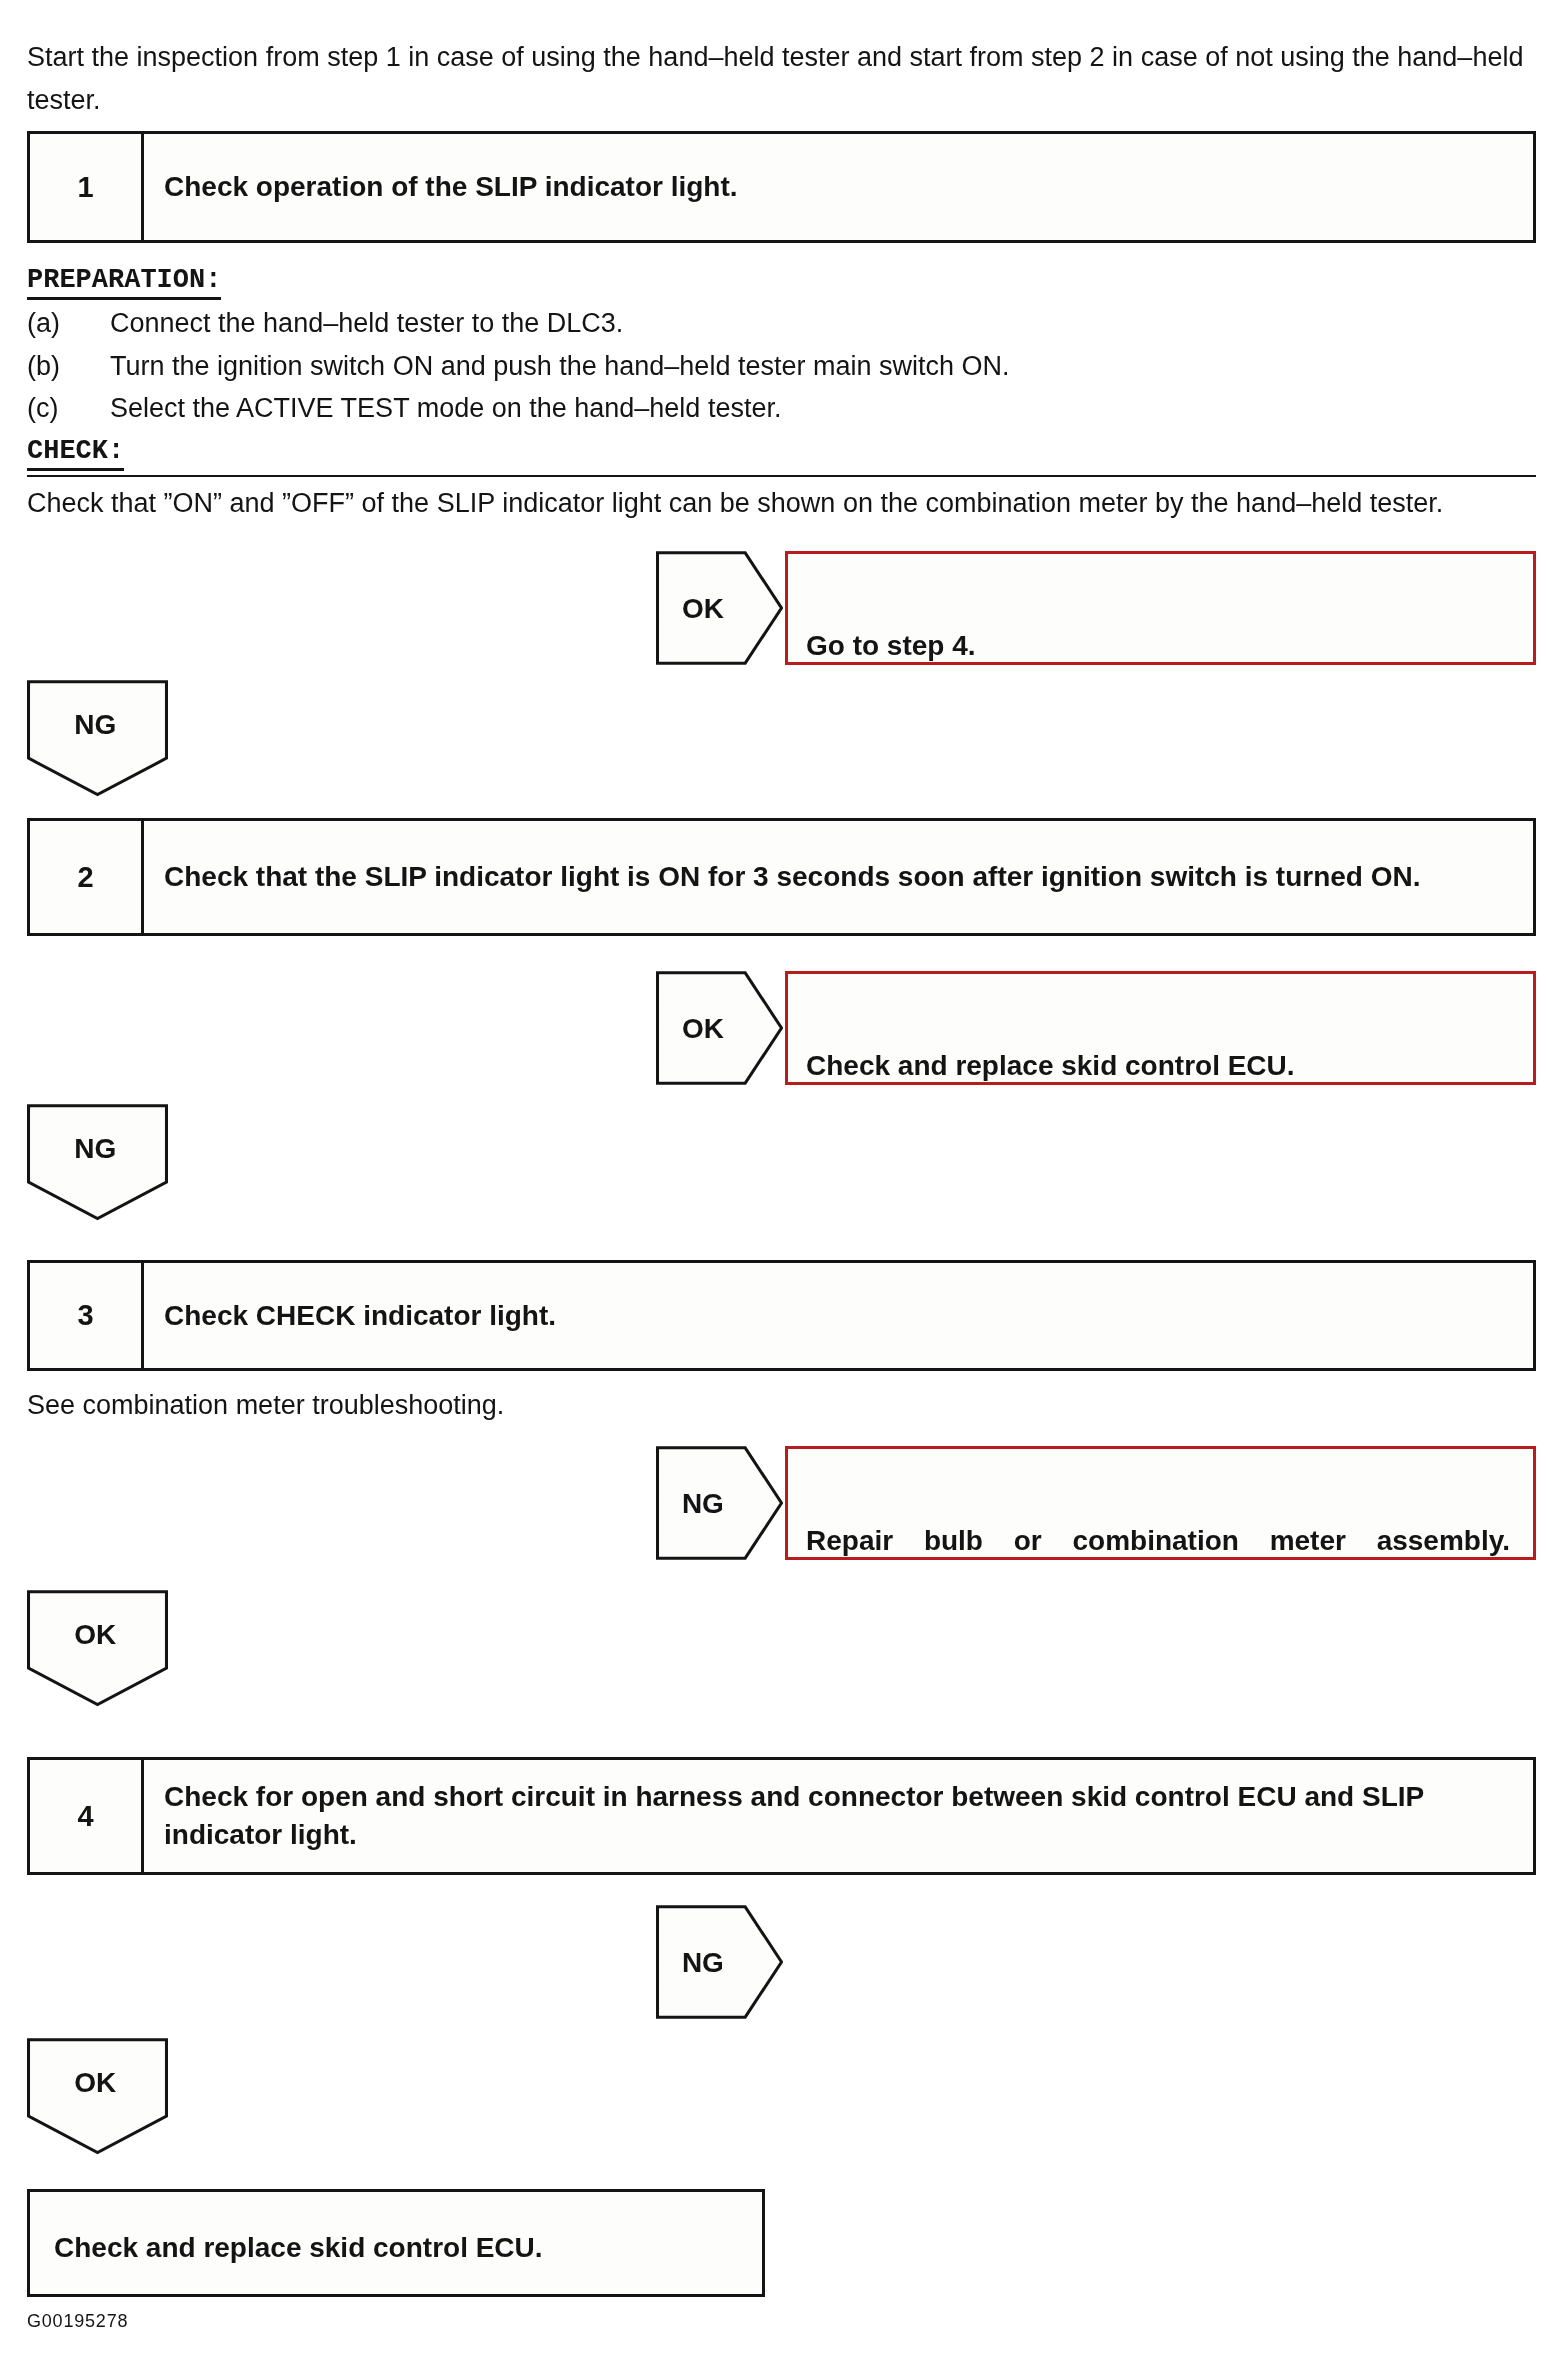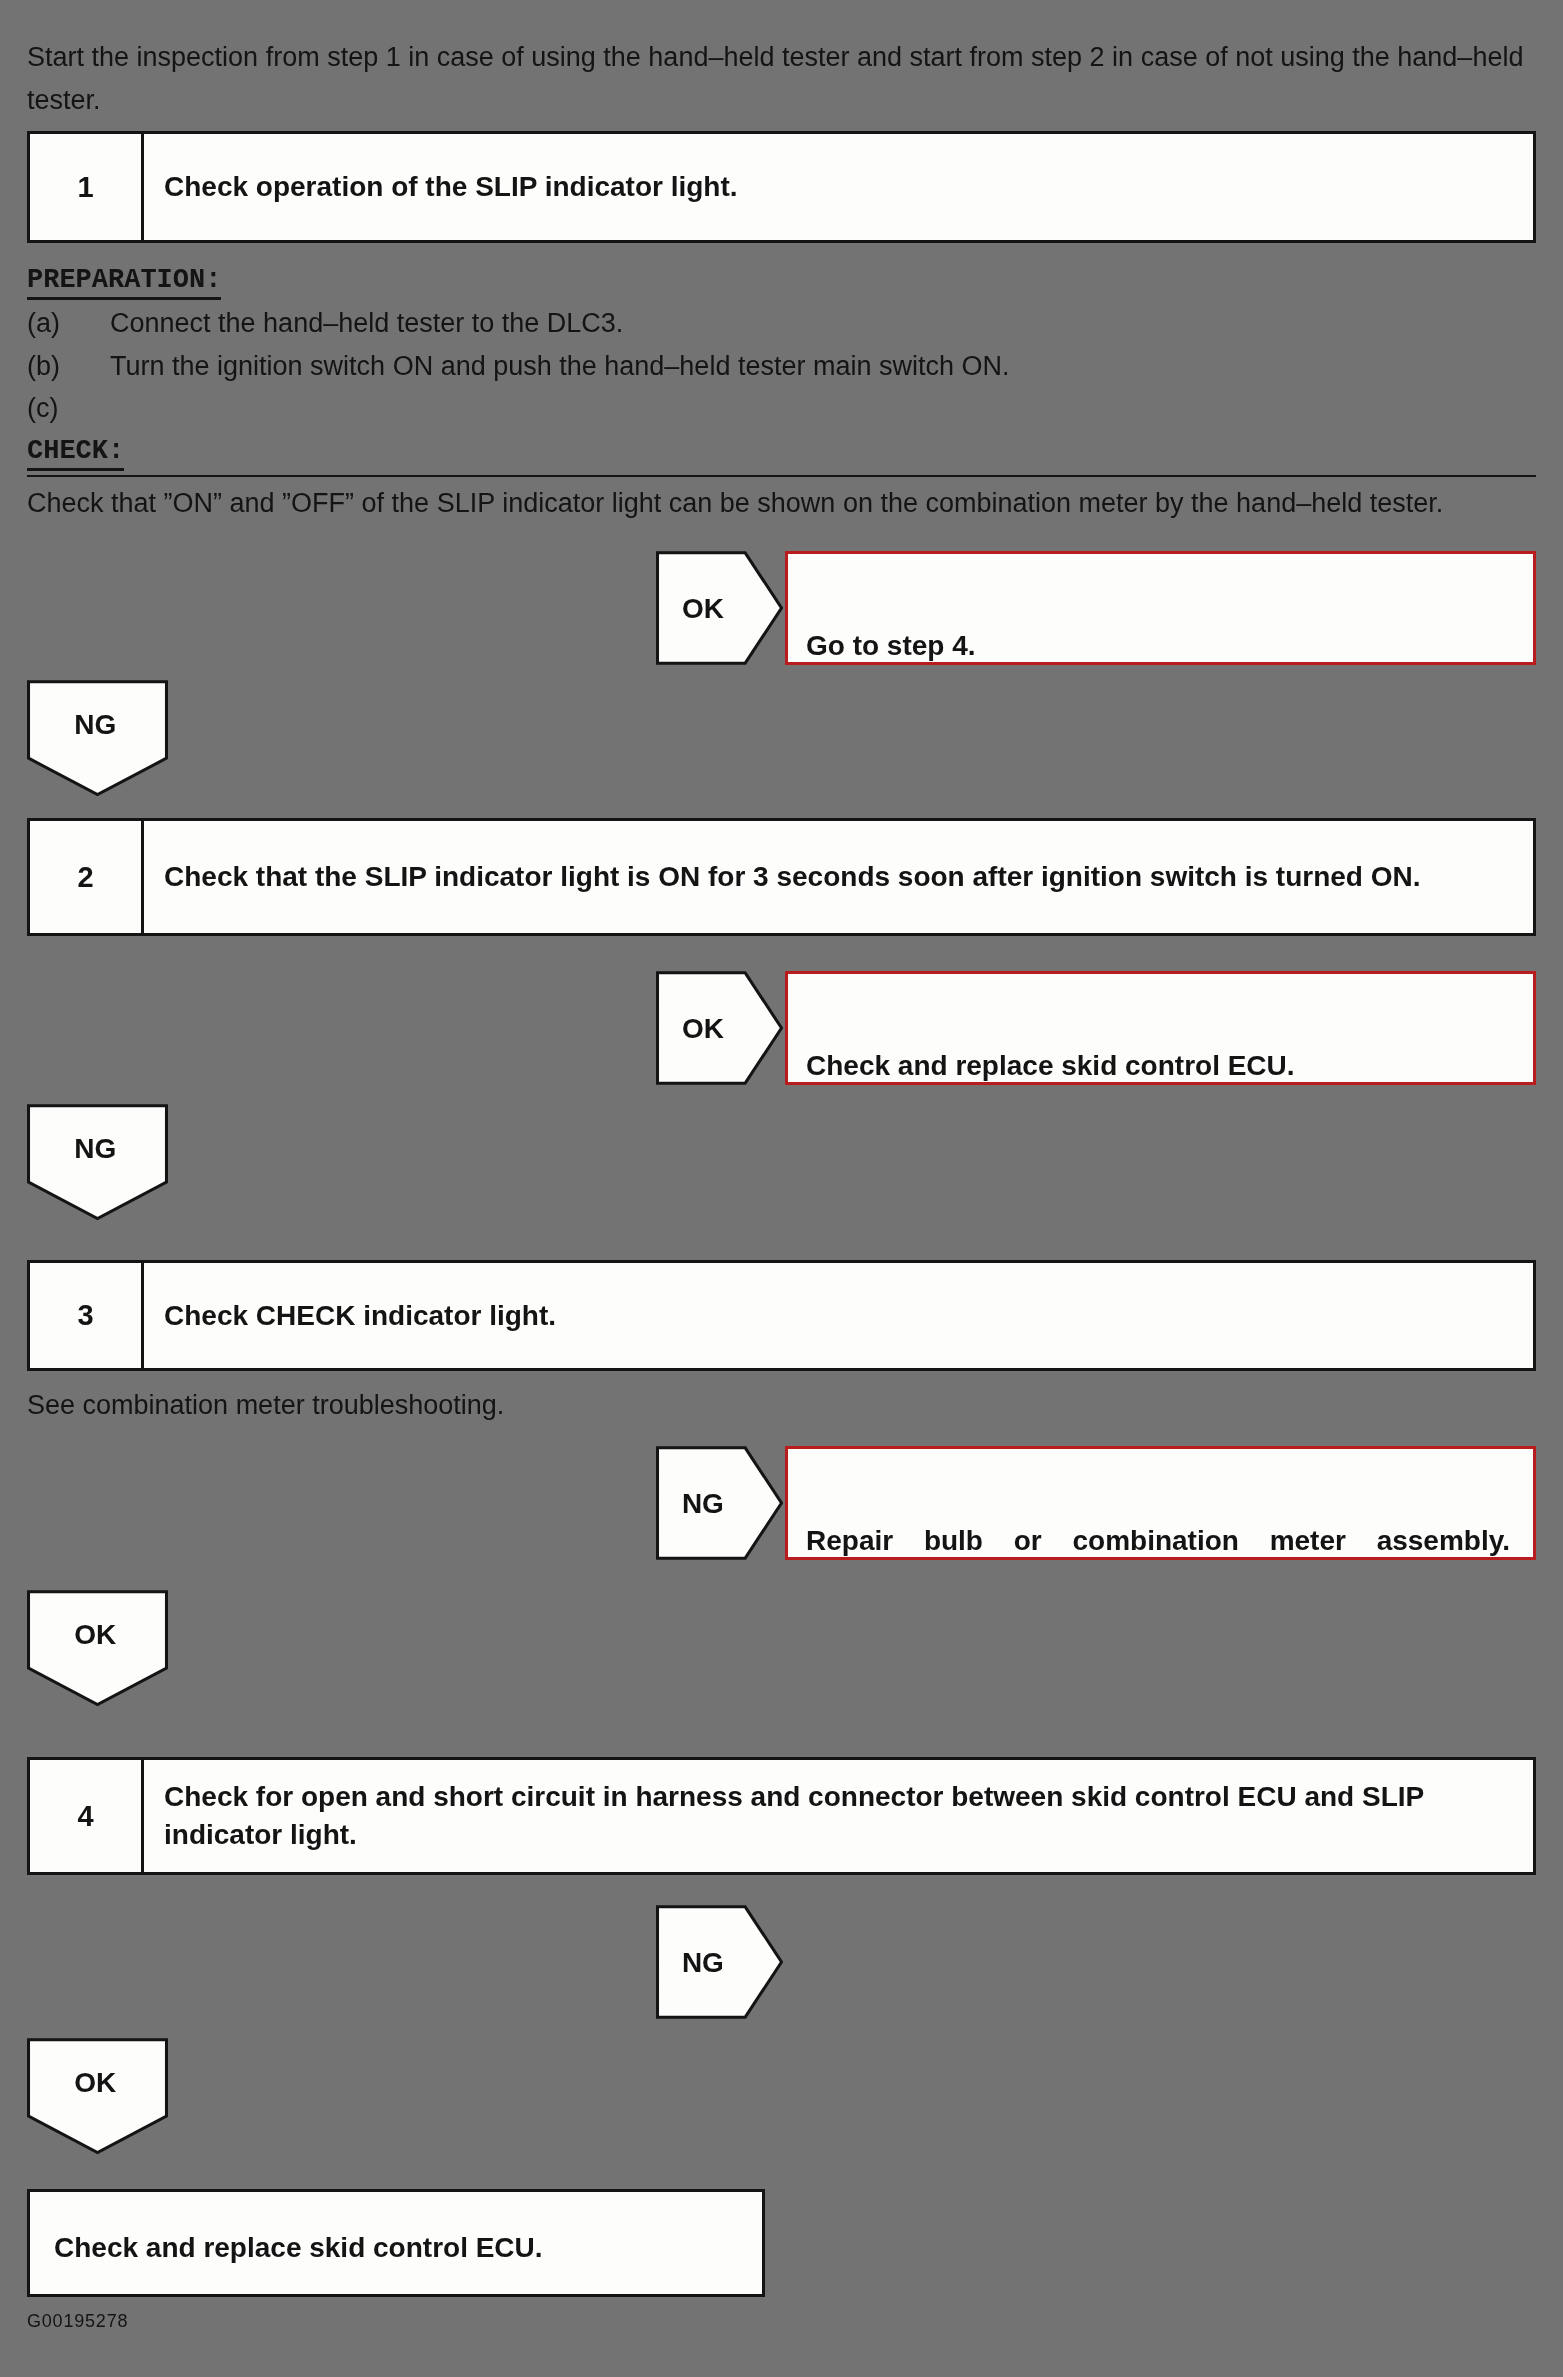--- a/index.html
+++ b/index.html
@@ -1,21 +1,21 @@
 <!DOCTYPE html>
 <html style="font-size:12px"><head>
 <meta charset="utf-8">
 <style>
   * { margin:0; padding:0; box-sizing:border-box; }
   html,body { background:#d9d9d9; }
   .page {
     position:relative;
     width:1564px; height:2377px;
     margin:0 auto;
-    background:#737373;
+    background:#ffffff;
     font-family:"Liberation Sans", sans-serif;
     color:#141414;
     overflow:hidden;
   }
   .intro {
     position:absolute; left:27px; top:36px; width:1522px;
     font-size:27px; line-height:43px;
   }
   .step-box {
     position:absolute; left:27px; width:1509px;
@@ -109,20 +109,21 @@
   <div class="list-item" style="top:308px">
     <span class="list-marker">(a)</span>
     <span>Connect the hand–held tester to the DLC3.</span>
   </div>
   <div class="list-item" style="top:351px">
     <span class="list-marker">(b)</span>
     <span>Turn the ignition switch ON and push the hand–held tester main switch ON.</span>
   </div>
   <div class="list-item" style="top:393px">
     <span class="list-marker">(c)</span>
+    <span>Select the ACTIVE TEST mode on the hand–held tester.</span>
   </div>
 
   <div class="heading" style="top:434px">
     <span>CHECK:</span>
   </div>
 
   <div class="rule" style="top:475px"></div>
 
   <div class="body-text" style="top:481px">Check that ”ON” and ”OFF” of the SLIP indicator light can be shown on the combination meter by the hand–held tester.</div>
 

